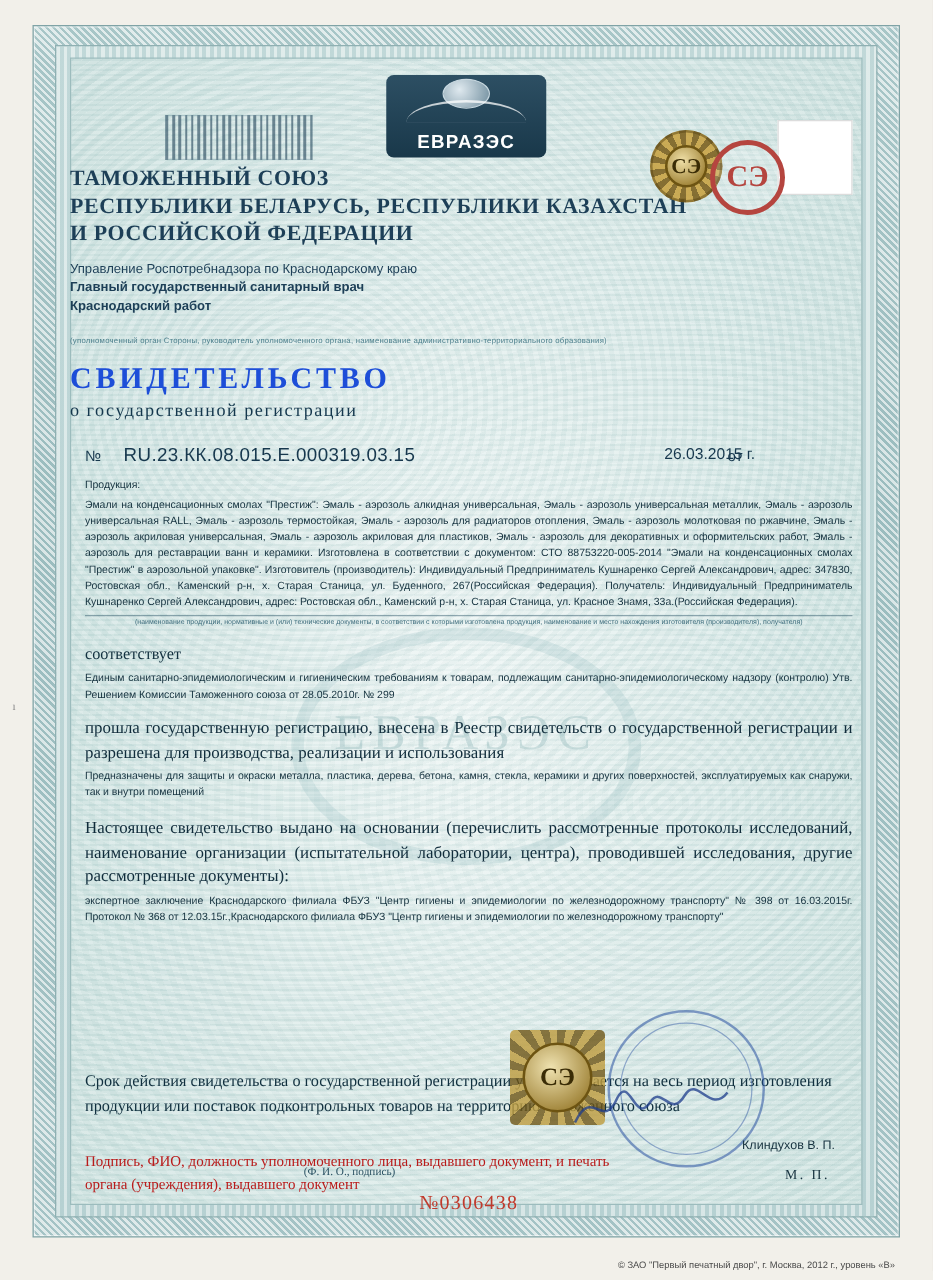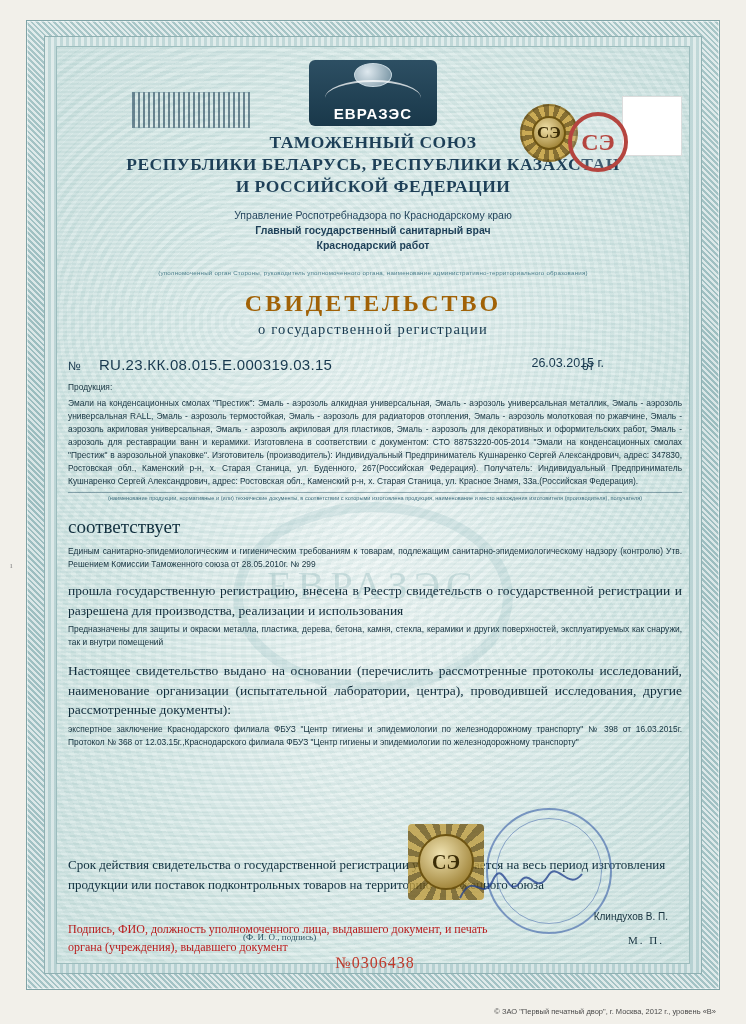--- a/index.html
+++ b/index.html
@@ -68,21 +68,21 @@
     border:10px solid rgba(120,170,175,.18);
     pointer-events:none;
   }
 
   
   .content{
     position:absolute;
     left:56px;top:46px;right:56px;bottom:60px;
     padding:0;
   }
-  .center{text-align:center;}
+  .center{text-align:left;}
 
   
   .emblem{
     position:absolute;left:50%;top:14px;transform:translateX(-50%);
     width:128px;height:66px;
     background:linear-gradient(180deg,#2d4f63,#19384a);
     border-radius:6px;
     color:#ffffff;
     display:flex;align-items:flex-end;justify-content:center;
     padding-bottom:4px;
@@ -159,21 +159,21 @@
     color:#4c7f8c;
     font-family:"Liberation Sans", sans-serif;
     letter-spacing:.2px;
   }
   .cert-title{
     margin-top:14px;
     font-family:"Liberation Serif", serif;
     font-weight:bold;
     font-size:24px;
     letter-spacing:3px;
-    color:#a16207;
+    color:#1d4ed8;
   }
   .cert-sub{
     margin-top:4px;
     font-family:"Liberation Serif", serif;
     font-size:14.5px;
     letter-spacing:1.2px;
     color:#14374d;
   }
 
   .numrow{
@@ -184,21 +184,21 @@
     padding-left:12px;
   }
   .numrow .lbl{font-size:12px;}
   .numrow .val{font-size:15px;margin-left:18px;letter-spacing:.3px;}
   .numrow .ot{margin-left:auto;margin-right:96px;font-size:12px;padding-left:21px;}
   .numrow .date{font-size:12.5px;position:absolute;right:86px;}
 
   .sec{padding-left:12px;padding-right:8px;}
   .lead{
     font-family:"Liberation Serif", serif;
-    font-size:19px;color:#12303f;margin-top:12px;line-height:1.5;
+    font-size:13px;color:#12303f;margin-top:12px;line-height:1.5;
   }
   .body-small{
     font-family:"Liberation Sans", sans-serif;
     font-size:8.4px;line-height:1.55;color:#15323f;
     text-align:justify;
     margin-top:3px;
   }
   .rule{
     border-bottom:1px solid rgba(40,80,100,.45);
     margin-top:4px;

